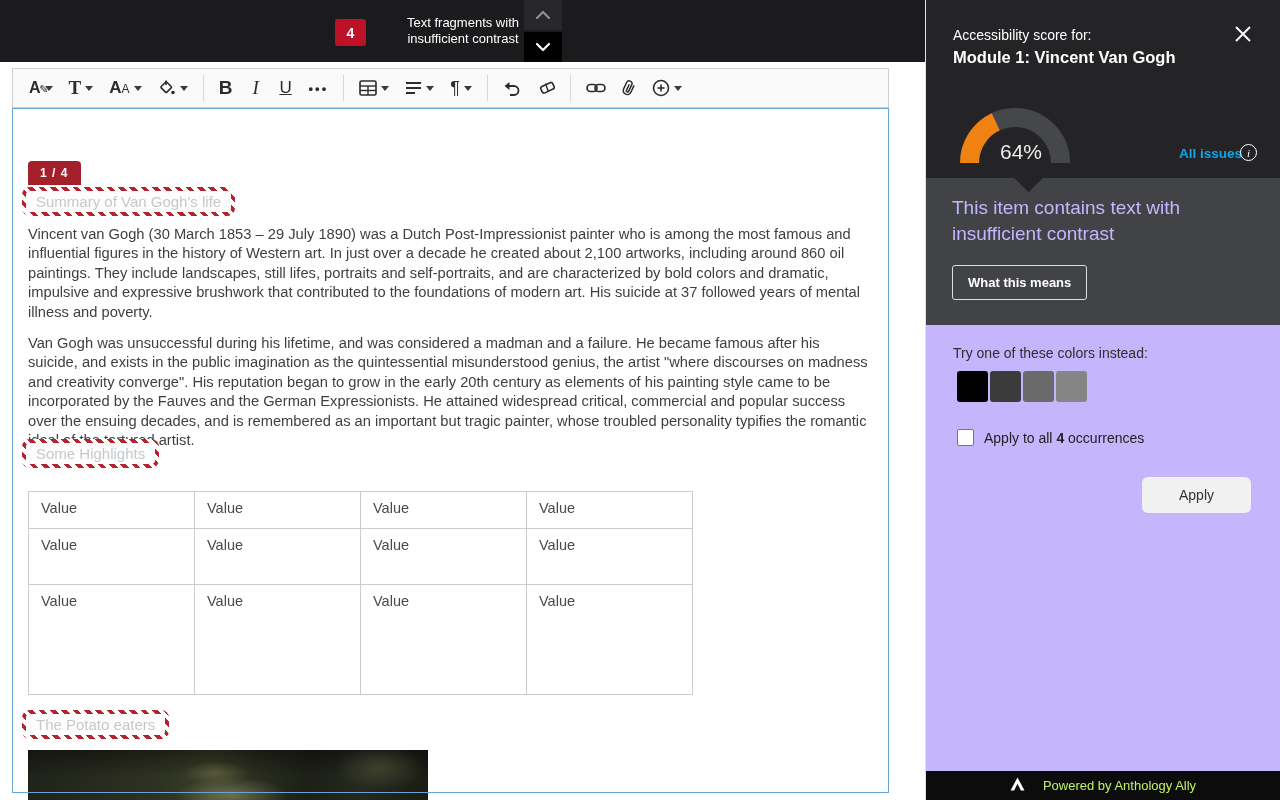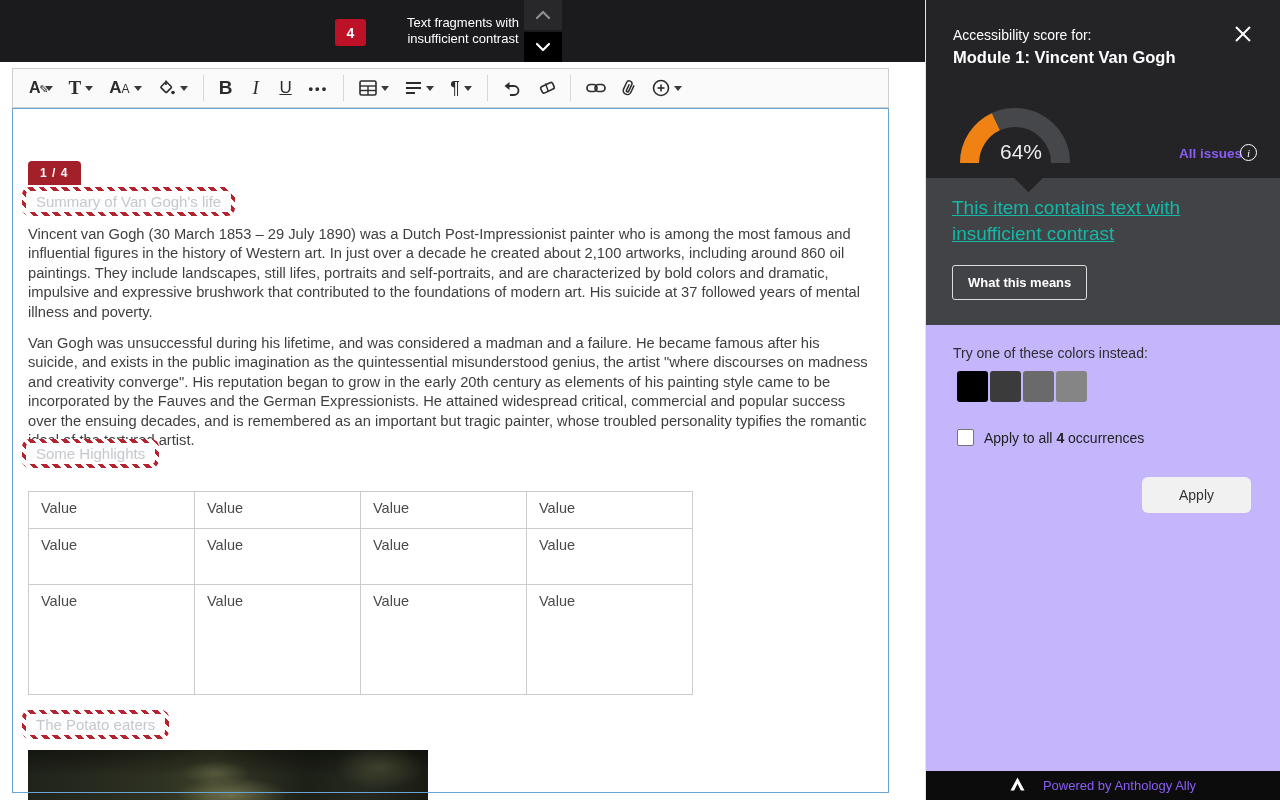--- a/index.html
+++ b/index.html
@@ -68,41 +68,41 @@
 
   
   .panel { position:absolute; left:925px; top:0; width:355px; height:800px; background:#fff; border-left:1px solid #e3e3e3; }
   .panel-dark { position:relative; width:100%; height:178px; background:#242427; z-index:2; }
   .panel-hlabel { position:absolute; left:27px; top:27px; color:#fff; font-size:14px; }
   .panel-title { position:absolute; left:27px; top:48px; color:#fff; font-size:16.5px; font-weight:bold; }
   .close-btn { position:absolute; left:305px; top:24px; width:24px; height:24px; display:flex; align-items:center; justify-content:center; cursor:pointer; }
   .gauge-svg { position:absolute; left:33px; top:107px; }
   .gauge-score { position:absolute; left:60px; top:140px; width:70px; text-align:center; color:#ececec; font-size:21px; }
   .gauge-tail { position:absolute; left:92px; bottom:-10px; width:21px; height:21px; background:#242427; transform:rotate(45deg); }
-  .all-issues { position:absolute; left:253px; top:146px; color:#8b5cf6; font-size:13.5px; font-weight:600; cursor:pointer; }
+  .all-issues { position:absolute; left:253px; top:146px; color:#0ea5e9; font-size:13.5px; font-weight:600; cursor:pointer; }
   .info-icon { position:absolute; left:314px; top:144px; width:17px; height:17px; border:1.5px solid #fff; border-radius:50%;
     color:#fff; font-family:"Liberation Serif",serif; font-style:italic; font-size:11px; display:flex; align-items:center; justify-content:center; cursor:pointer; }
 
   .panel-gray { position:relative; width:100%; height:147px; background:#424347; z-index:1; }
-  .issue-title { position:absolute; left:26px; top:17px; width:280px; color:#14b8a6; font-size:19px; line-height:26px; font-weight:400;text-decoration:underline; }
+  .issue-title { position:absolute; left:26px; top:17px; width:280px; color:#c4b5fd; font-size:19px; line-height:26px; font-weight:400; }
   .wtm-btn { position:absolute; left:26px; top:87px; background:transparent; border:1px solid #dcdcdc; border-radius:3px;
     color:#fff; font-size:13px; font-weight:bold; padding:9px 15px; cursor:pointer; font-family:inherit; }
 
   .panel-white { position:relative; width:100%; height:446px; background:#c4b5fd; }
   .try-label { position:absolute; left:27px; top:20px; font-size:14px; color:#2e2e2e; }
   .swatches { position:absolute; left:31px; top:46px; display:flex; gap:2px; }
   .swatch { width:31px; height:31px; border-radius:3px; cursor:pointer; }
   .apply-row { position:absolute; left:31px; top:104px; display:flex; align-items:center; gap:10px; }
   .checkbox { width:17px; height:17px; border:1px solid #757575; border-radius:2px; background:#fff; cursor:pointer; }
   .apply-label { font-size:14px; color:#222; }
   .apply-btn { position:absolute; right:29px; top:152px; background:#f1f1f2; border:none; border-radius:6px;
     font-size:14px; color:#333; padding:10px 37px; cursor:pointer; font-family:inherit; }
 
   .panel-footer { position:absolute; left:0; bottom:0; width:100%; height:29px; background:#0c0c0c;
-    display:flex; align-items:center; justify-content:center; gap:18px; color:#8b5cf6; font-size:13px; }
+    display:flex; align-items:center; justify-content:center; gap:18px; color:#bef264; font-size:13px; }
 </style>
 </head>
 <body>
 
 <div class="stage">
 
   <div class="topbar">
     <div class="toast-badge">4</div>
     <div class="toast-text">
       <span style="display:block">Text fragments with</span>

